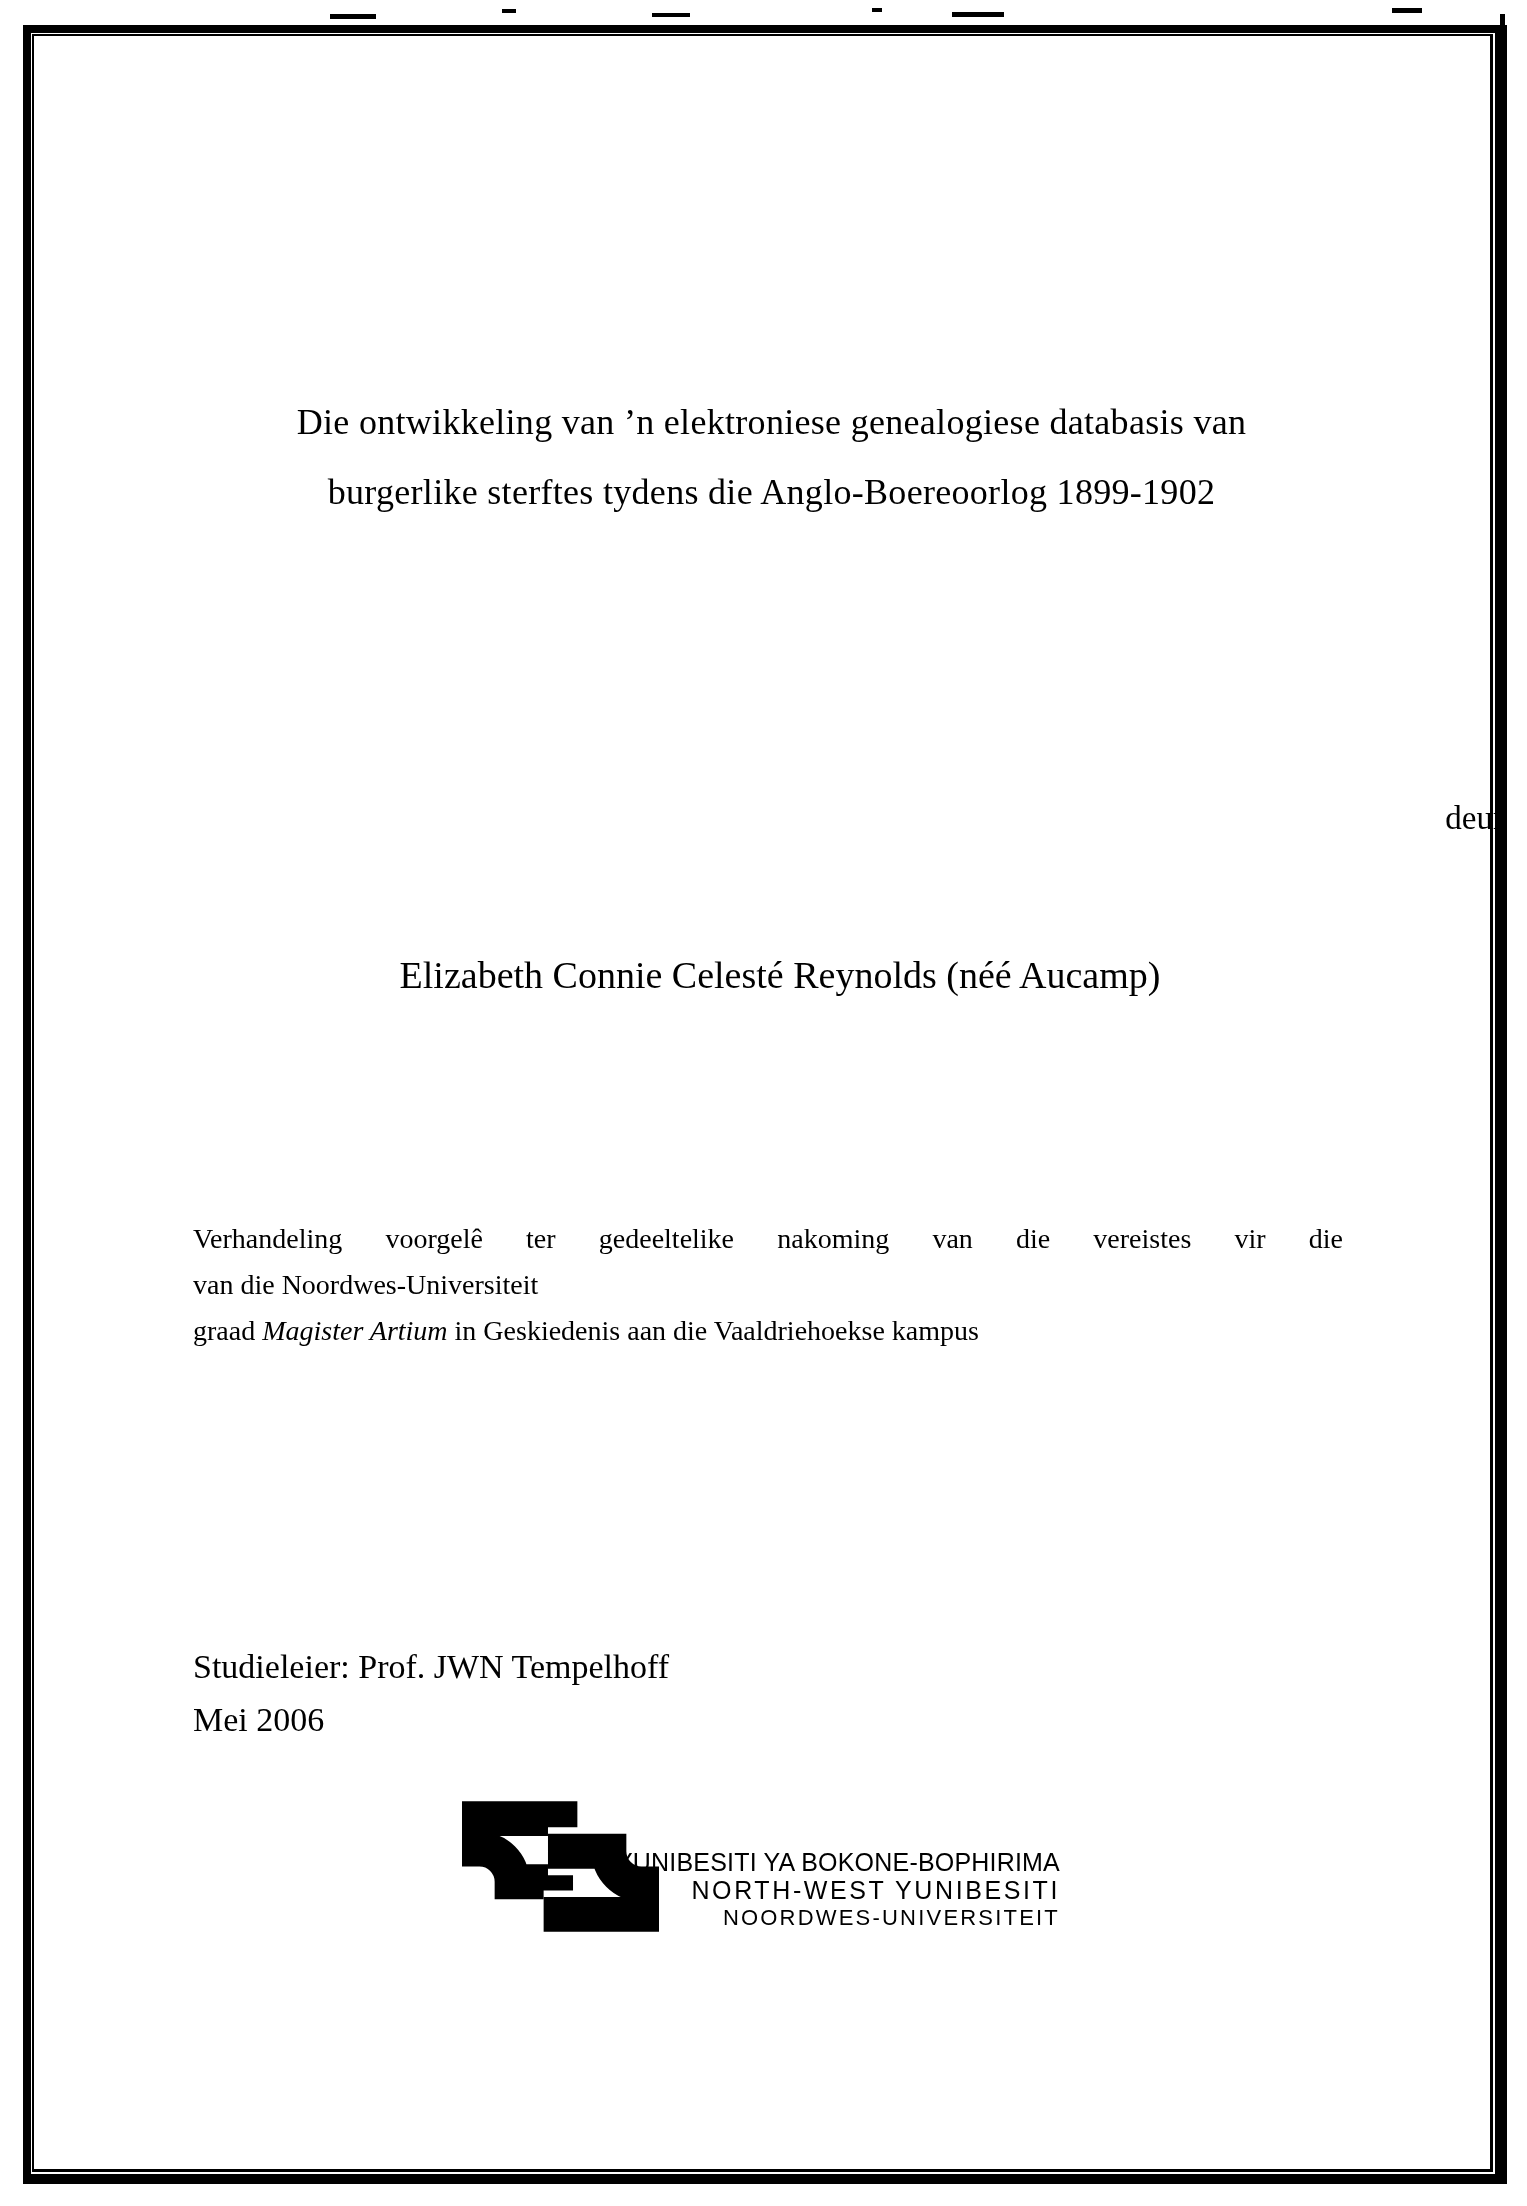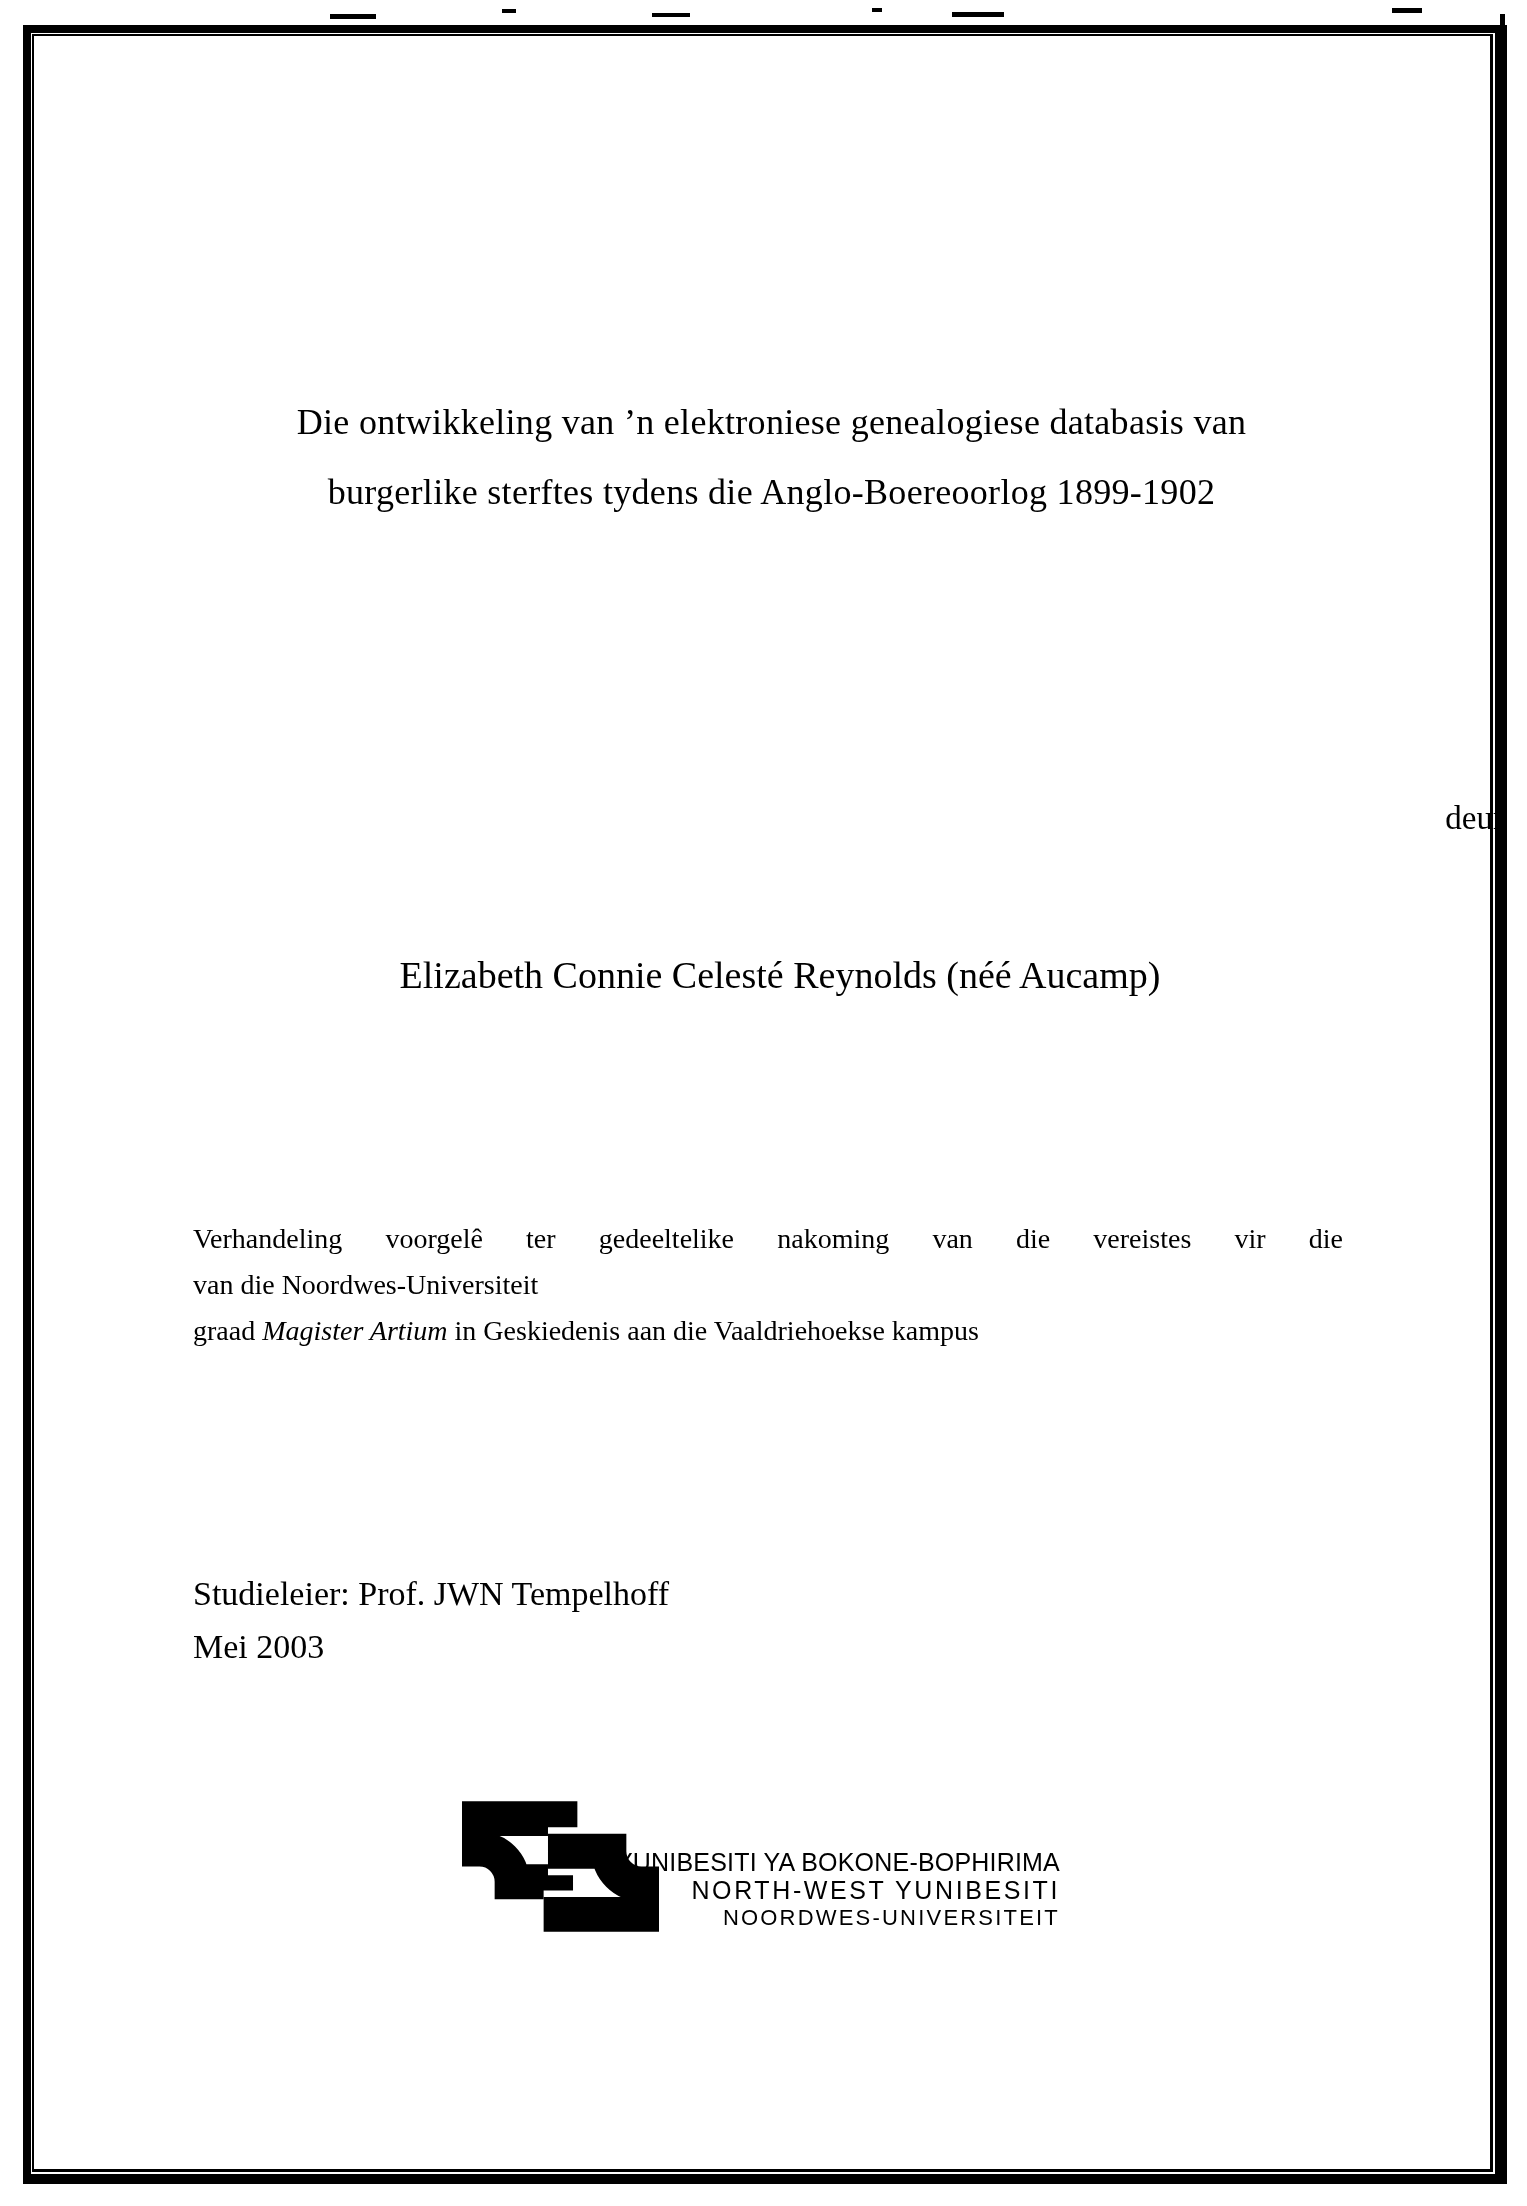--- a/index.html
+++ b/index.html
@@ -87,21 +87,21 @@
     line-height: 46px;
   }
   .degree-l1 {
     text-align: justify;
     text-align-last: justify;
   }
   .italic { font-style: italic; }
   .supervisor {
     position: absolute;
     left: 193px;
-    top: 1571px;
+    top: 1644px;
     font-size: 34px;
     line-height: 46px;
   }
   .supervisor .date-line { margin-top: 7px; }
   .logo-mark {
     position: absolute;
     left: 462px;
     top: 1801px;
   }
   .logo-text {
@@ -145,21 +145,21 @@
   <div class="author">Elizabeth Connie Celesté Reynolds (néé Aucamp)</div>
 
   <div class="degree">
     <div class="degree-l1">Verhandeling voorgelê ter gedeeltelike nakoming van die vereistes vir die</div>
     <div>van die Noordwes-Universiteit</div>
     <div><span>graad </span><span class="italic">Magister Artium</span><span> in Geskiedenis aan die Vaaldriehoekse kampus</span></div>
   </div>
 
   <div class="supervisor">
     <div>Studieleier: Prof. JWN Tempelhoff</div>
-    <div class="date-line">Mei 2003</div>
+    <div class="date-line">Mei 2006</div>
   </div>
 
   <svg class="logo-mark" width="197" height="131" viewBox="0 0 181 120" aria-hidden="true">
 
     <path d="M 106 16 L 16 16 L 16 44 A 30 30 0 0 1 46 74 L 102 74" fill="none" stroke="#000000" stroke-width="32" stroke-linejoin="miter"></path>
 
     <g transform="translate(181,120) rotate(180)">
       <path d="M 106 16 L 16 16 L 16 44 A 30 30 0 0 1 46 74 L 102 74" fill="none" stroke="#ffffff" stroke-width="44" stroke-linejoin="miter"></path>
       <path d="M 106 16 L 16 16 L 16 44 A 30 30 0 0 1 46 74 L 102 74" fill="none" stroke="#000000" stroke-width="32" stroke-linejoin="miter"></path>
     </g>

